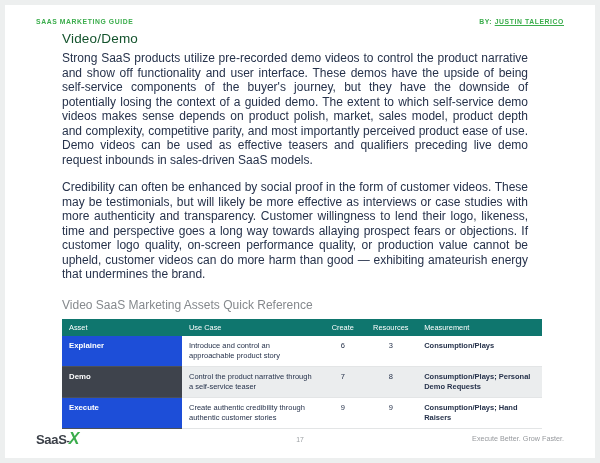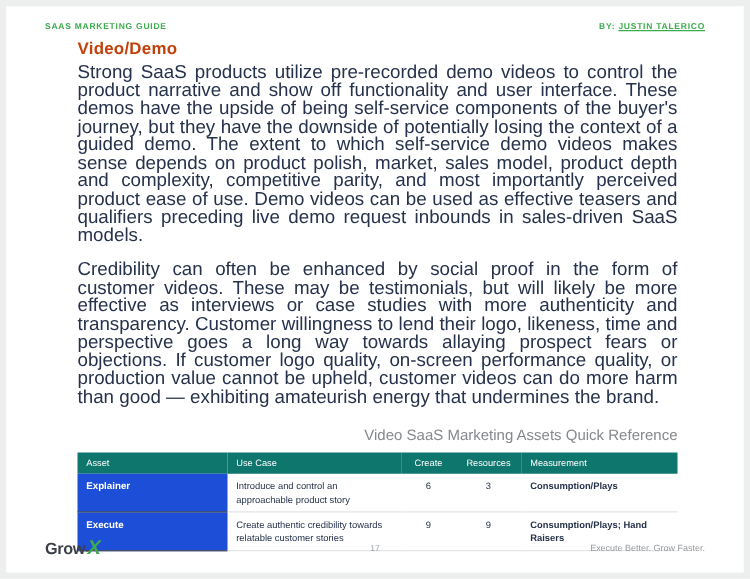--- a/index.html
+++ b/index.html
@@ -22,29 +22,29 @@
     color:#3bad4c; text-transform:uppercase;
   }
   .doc-header a {
     color:#3bad4c; text-decoration:underline; cursor:pointer;
   }
   
   .content {
     position:absolute; left:57px; right:53px; top:26px;
   }
   .section-heading {
-    font-size:13.5px; font-weight:700; color:#c2410c;
+    font-size:13.5px; font-weight:400; color:#14532d;
     margin:0 0 5px 0; letter-spacing:0.2px;
   }
   .body-text {
-    font-size:15px; line-height:14.5px; color:#26324b;
-    text-align:justify; margin:0 0 13px 0;
+    font-size:12px; line-height:14.5px; color:#26324b;
+    text-align:justify; margin:0 14px 13px 0;
   }
   .table-title {
-    text-align:right; font-size:12px; font-weight:400; color:#85898d;
+    text-align:left; font-size:12px; font-weight:400; color:#85898d;
     margin:16px 0 7px 0;
   }
   table.ref-table {
     width:100%; border-collapse:collapse; table-layout:fixed;
   }
   .ref-table th {
     background:#0f766e; color:#ffffff; font-weight:400;
     font-size:7.4px; text-align:left; padding:4px 7px;
   }
   .ref-table th.center { text-align:center; }
@@ -124,31 +124,38 @@
         </tr>
       </thead>
       <tbody>
         <tr>
           <td class="asset">Explainer</td>
           <td>Introduce and control an approachable product story</td>
           <td class="num">6</td>
           <td class="num">3</td>
           <td class="measure">Consumption/Plays</td>
         </tr>
+        <tr class="alt">
+          <td class="asset">Demo</td>
+          <td>Control the product narrative through a self-service teaser</td>
+          <td class="num">7</td>
+          <td class="num">8</td>
+          <td class="measure">Consumption/Plays; Personal Demo Requests</td>
+        </tr>
         <tr>
           <td class="asset">Execute</td>
-          <td>Create authentic credibility towards relatable customer stories</td>
+          <td>Create authentic credibility through authentic customer stories</td>
           <td class="num">9</td>
           <td class="num">9</td>
           <td class="measure">Consumption/Plays; Hand Raisers</td>
         </tr>
       </tbody>
     </table>
 
   </div>
 
-  <div class="footer-logo"><span>Grow</span><span class="logo-dash">-</span><span class="logo-x">X</span></div>
+  <div class="footer-logo"><span>SaaS</span><span class="logo-dash">-</span><span class="logo-x">X</span></div>
 
   <div class="footer-page">17</div>
 
   <div class="footer-tagline">Execute Better. Grow Faster.</div>
 
 </div>
 
 </body></html>

